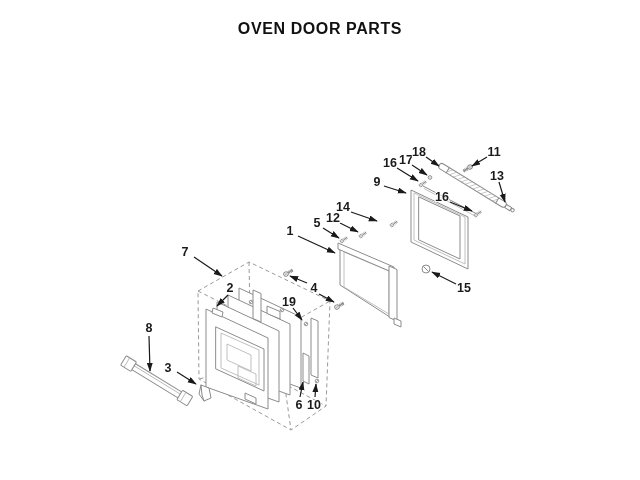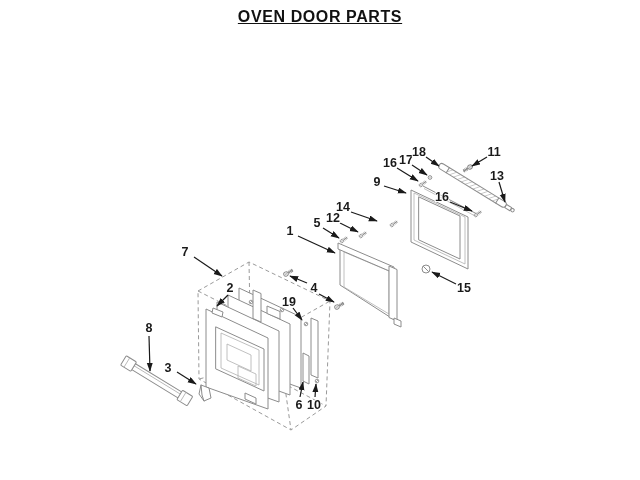--- a/index.html
+++ b/index.html
@@ -2,23 +2,23 @@
 <html><head>
 <meta charset="utf-8">
 <style>
   html, body { margin: 0; padding: 0; background: #ffffff; }
   #stage {
     position: relative; width: 640px; height: 480px;
     background: #ffffff; overflow: hidden;
     font-family: "Liberation Sans", sans-serif;
   }
   #title {
-    position: absolute; top: 8px; left: 0; width: 640px;
+    position: absolute; top: 20px; left: 0; width: 640px;
     text-align: center; font-size: 16px; font-weight: 700;
-    letter-spacing: 0.6px; color: #111111; text-decoration: underline;
+    letter-spacing: 0.6px; color: #111111;
   }
   #diagram-svg { position: absolute; left: 0; top: 0; }
   .ln  { fill: none; stroke: #8c8c8c; stroke-width: 1; stroke-linejoin: round; stroke-linecap: round; }
   .lnw { fill: #ffffff; stroke: #8c8c8c; stroke-width: 1; stroke-linejoin: round; }
   .lnl { fill: none; stroke: #b0b0b0; stroke-width: 0.8; stroke-linejoin: round; }
   .dash { fill: none; stroke: #9a9a9a; stroke-width: 1; stroke-dasharray: 4 3; stroke-linejoin: round; }
   .callout-arrow { stroke: #1a1a1a; stroke-width: 1.2; fill: none; }
   .callout-label {
     font-family: "Liberation Sans", sans-serif;
     font-size: 12.5px; font-weight: 700; fill: #1a1a1a;

